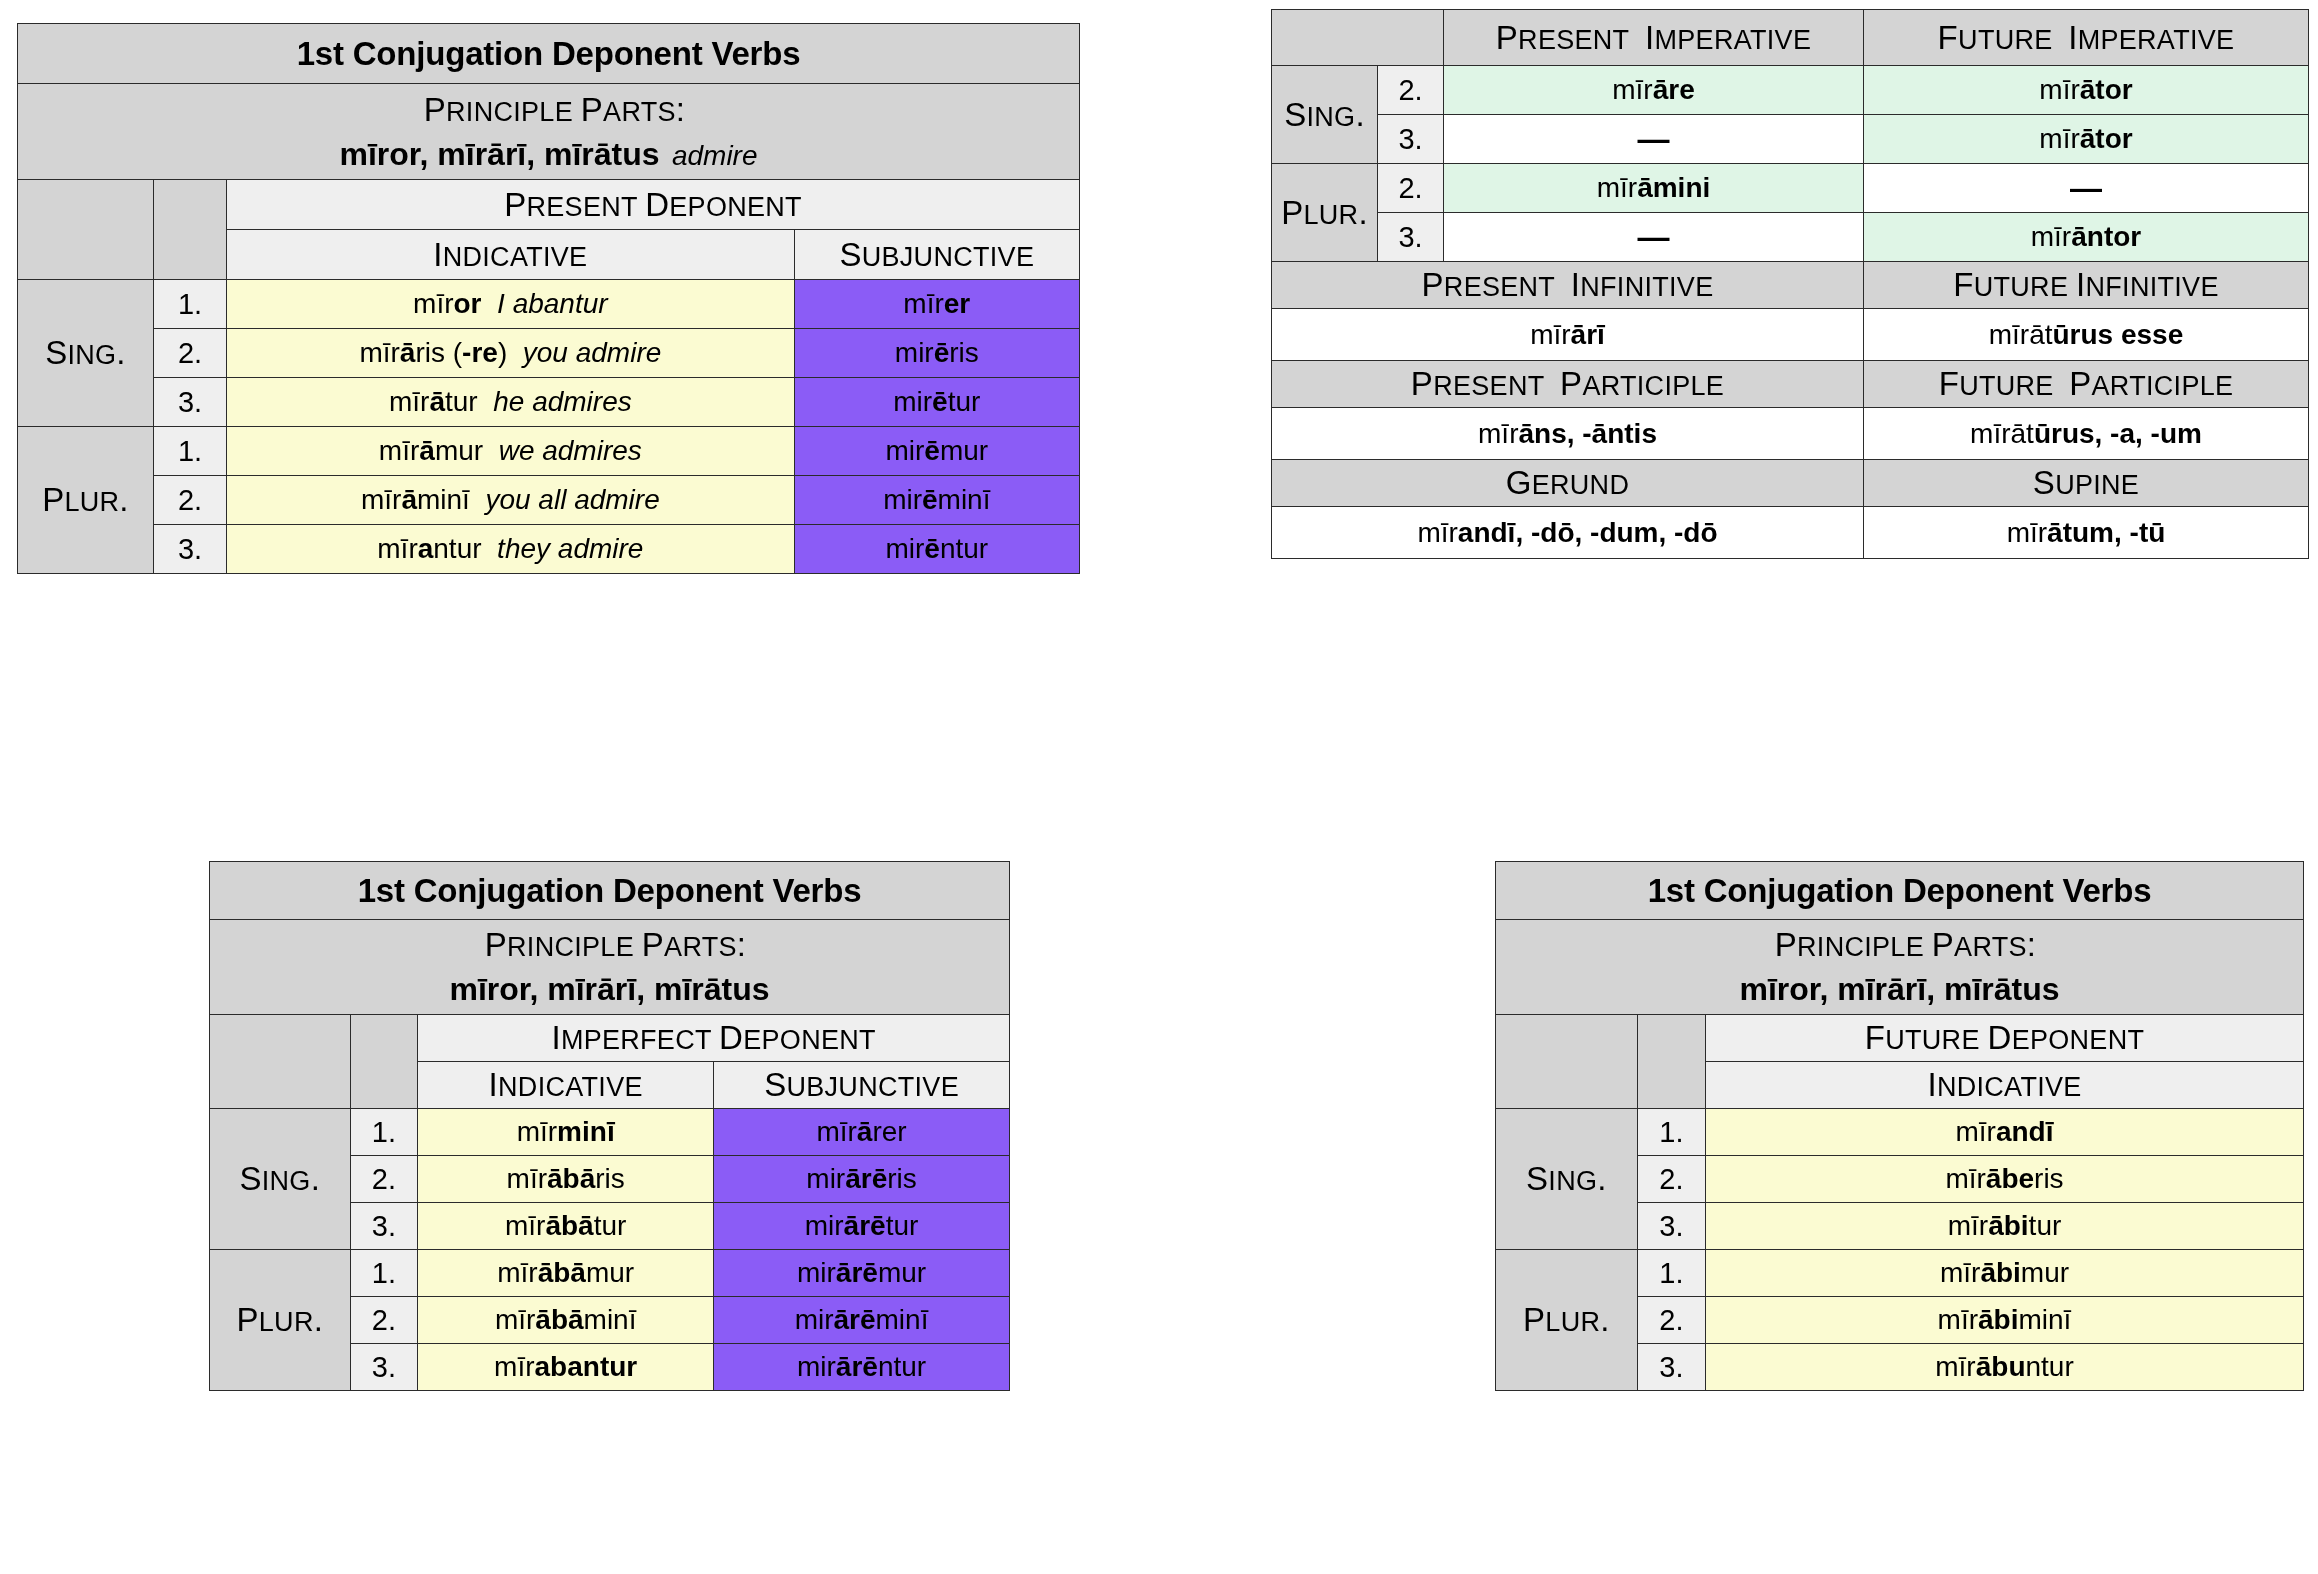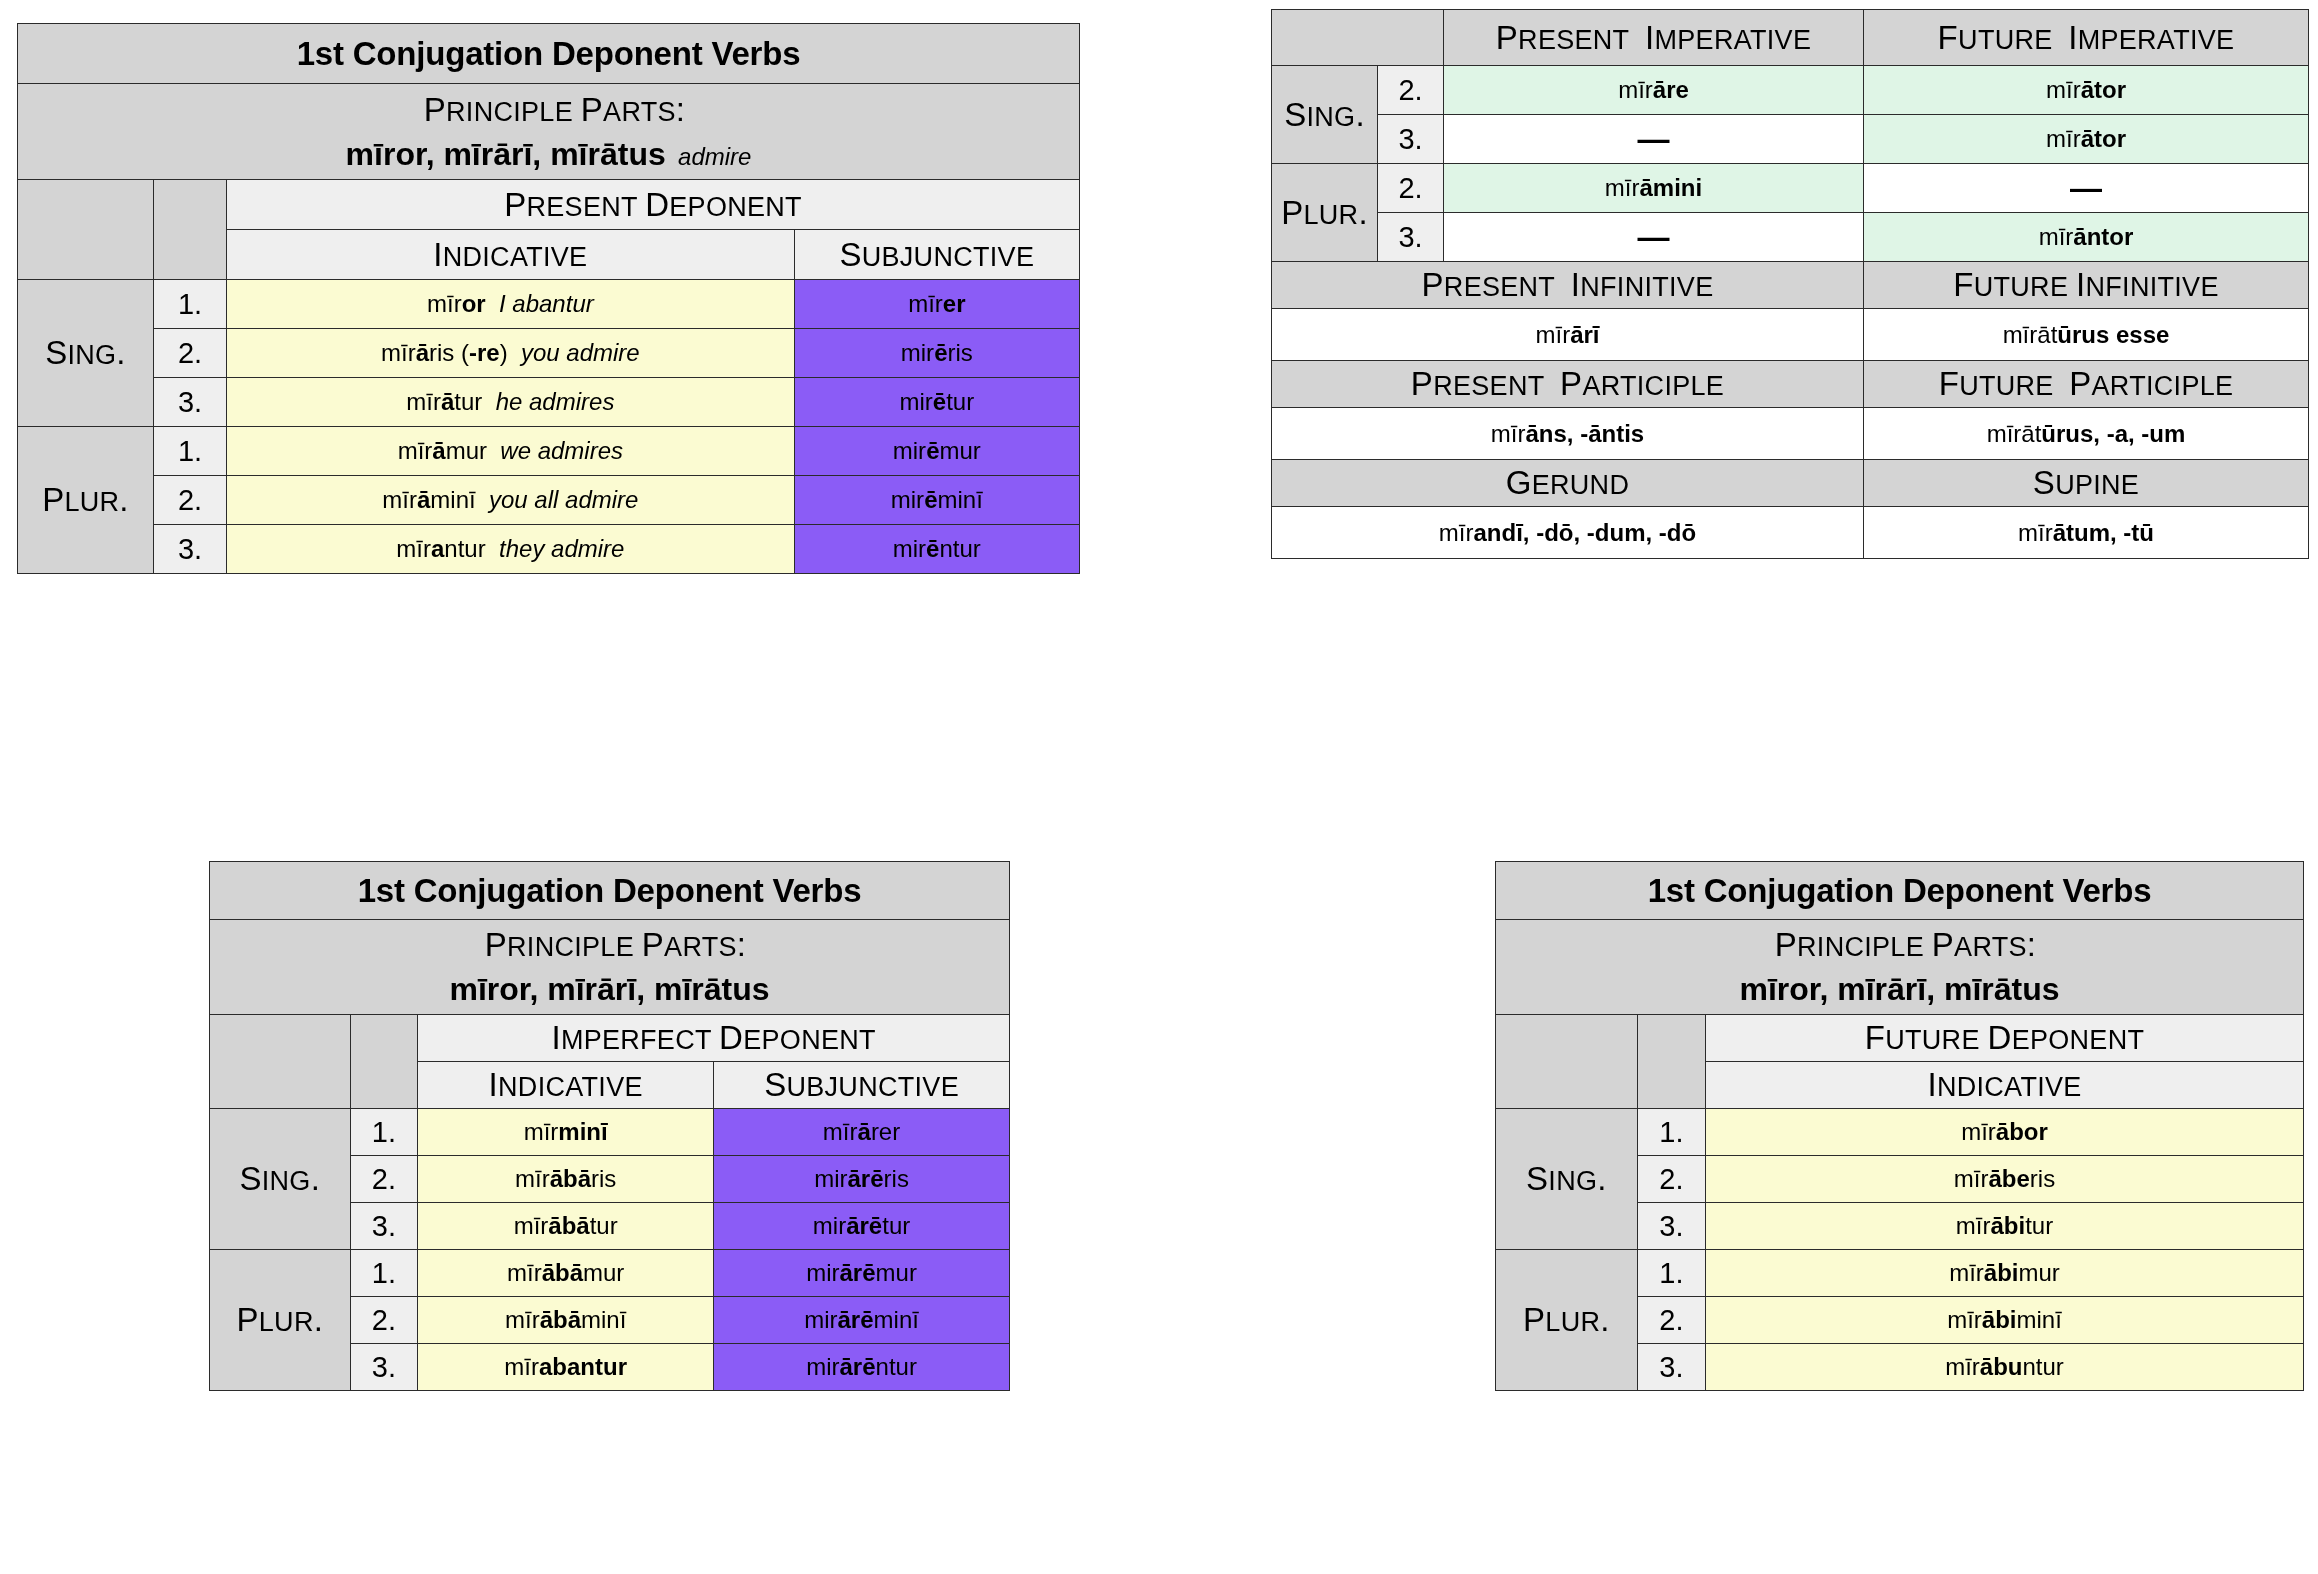--- a/index.html
+++ b/index.html
@@ -9,21 +9,21 @@
   .tbl td{border:1.5px solid #2b2b2b;padding:0;text-align:center;vertical-align:middle;}
   .grey{background:#d4d4d4;}
   .lgrey{background:#efefef;}
   .white{background:#ffffff;}
   .yellow{background:#fbfbd2;}
   .blue{background:#8b5cf6;}
   .mint{background:#dff5e6;}
   .title{font-weight:bold;font-size:33px;letter-spacing:-0.2px;}
   .sc{font-size:27px;letter-spacing:0.3px;}
   .sc .cap{font-size:33px;}
-  .form{font-size:24px;}
+  .form{font-size:28px;}
   .form b{font-weight:bold;}
   .form i{font-style:italic;font-weight:normal;}
   .num{font-size:29px;}
   .pp{font-size:32px;font-weight:bold;}
   .ppwrap{padding:8.5px 0 12.3px 0;}
   .ppline1{padding-bottom:7px;padding-left:12px;}
   .dash{font-size:32px;font-weight:bold;}
   
   #t-present{left:17px;top:23px;width:1063px;}
   #t-imper{left:1271px;top:9.2px;width:1038px;}
@@ -284,21 +284,21 @@
       <span class="sc"><span class="cap">F</span>UTURE <span class="cap">D</span>EPONENT</span>
     </td>
   </tr>
   <tr>
     <td class="lgrey" style="height:46px"><span class="sc"><span class="cap">I</span>NDICATIVE</span></td>
   </tr>
 
   <tr>
     <td rowspan="3" class="grey"><span class="sc"><span class="cap">S</span>ING<span class="cap">.</span></span></td>
     <td class="lgrey" style="height:46px"><span class="num">1.</span></td>
-    <td class="yellow"><span class="form">mīr<b>ābor</b></span></td>
+    <td class="yellow"><span class="form">mīr<b>andī</b></span></td>
   </tr>
   <tr>
     <td class="lgrey" style="height:46px"><span class="num">2.</span></td>
     <td class="yellow"><span class="form">mīr<b>ābe</b>ris</span></td>
   </tr>
   <tr>
     <td class="lgrey" style="height:46px"><span class="num">3.</span></td>
     <td class="yellow"><span class="form">mīr<b>ābi</b>tur</span></td>
   </tr>
 

